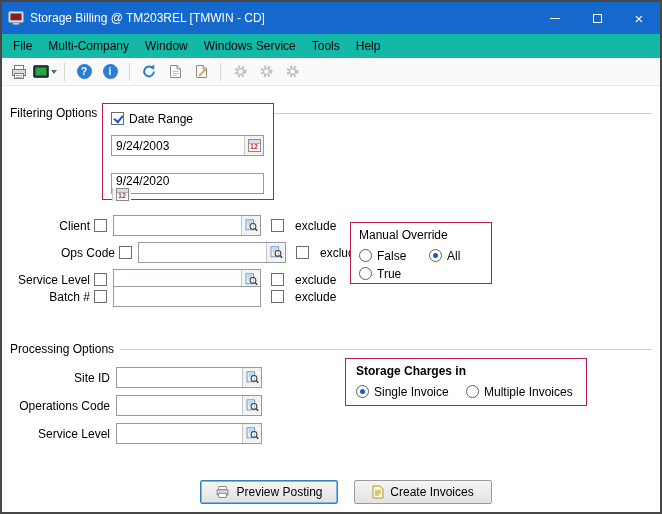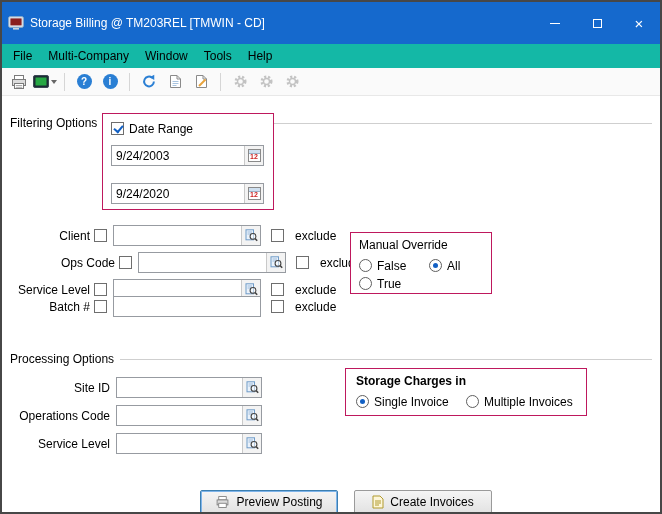--- a/index.html
+++ b/index.html
@@ -1,21 +1,21 @@
 <!DOCTYPE html>
 <html style="--titlebar: #1569cd; --accent: #1260c4;"><head>
 <meta charset="utf-8">
 <style>
   * { margin:0; padding:0; box-sizing:border-box; }
   html,body { background:#cfcfcf; }
   body { font-family:"Liberation Sans", sans-serif; font-size:12px; color:#000; }
   .window { width:662px; height:514px; border:2px solid #474747; background:#fff; position:relative; overflow:hidden; }
 
   
-  .titlebar { height:42px; background:var(--titlebar,#1569cd); display:flex; align-items:center; color:#fff; }
+  .titlebar { height:32px; background:var(--titlebar,#1569cd); display:flex; align-items:center; color:#fff; }
   .app-ic { margin-left:6px; display:flex; }
   .title-text { margin-left:6px; font-size:12px; white-space:nowrap; }
   .win-btns { margin-left:auto; display:flex; height:100%; }
   .win-btn { width:42px; height:100%; display:flex; align-items:center; justify-content:center; }
   .min-glyph { width:10px; border-top:1px solid #fff; display:block; }
   .max-glyph { width:9px; height:9px; border:1px solid #fff; display:block; }
   .close-glyph { font-size:15px; line-height:1; }
 
   
   .menubar { height:24px; display:flex; align-items:center; padding-left:3px; background:#14b8a6; }
@@ -90,20 +90,21 @@
       <div class="win-btn">
           <span class="close-glyph">×</span>
         </div>
     </div>
   </div>
 
   <div class="menubar">
     <span class="menu-item">File</span>
     <span class="menu-item">Multi-Company</span>
     <span class="menu-item">Window</span>
+    <span class="menu-item">Windows Service</span>
     <span class="menu-item">Tools</span>
     <span class="menu-item">Help</span>
   </div>
 
   <div class="toolbar">
     <div class="tbtn">
       <svg width="18" height="16" viewBox="0 0 18 16">
         <rect x="4.5" y="1.5" width="9" height="4" fill="#fff" stroke="#7a7a7a"></rect>
         <rect x="2.5" y="5.5" width="13" height="6" fill="#dcdcdc" stroke="#7a7a7a"></rect>
         <rect x="4.5" y="9.5" width="9" height="5" fill="#fff" stroke="#7a7a7a"></rect>
@@ -179,21 +180,21 @@
       <div class="ctl" style="left:8px; top:7px;">
         <span class="cb checked"></span>
         <span>Date Range</span>
       </div>
       <div class="tb" style="position:absolute; left:8px; top:31px; width:153px;">
         <input type="text" value="9/24/2003" style="">
         <span class="inbtn">
             <span class="cal-ic"></span>
           </span>
       </div>
-      <div class="tb" style="position:absolute; left:8px; top:69px; width:153px;">
+      <div class="tb" style="position:absolute; left:8px; top:69px; width:153px;flex-direction:column;">
         <input type="text" value="9/24/2020" style="">
         <span class="inbtn">
             <span class="cal-ic"></span>
           </span>
       </div>
     </div>
 
     <div class="frow" style="top:129px;">
       <span class="flabel">Client</span>
       <span class="cb"></span>

